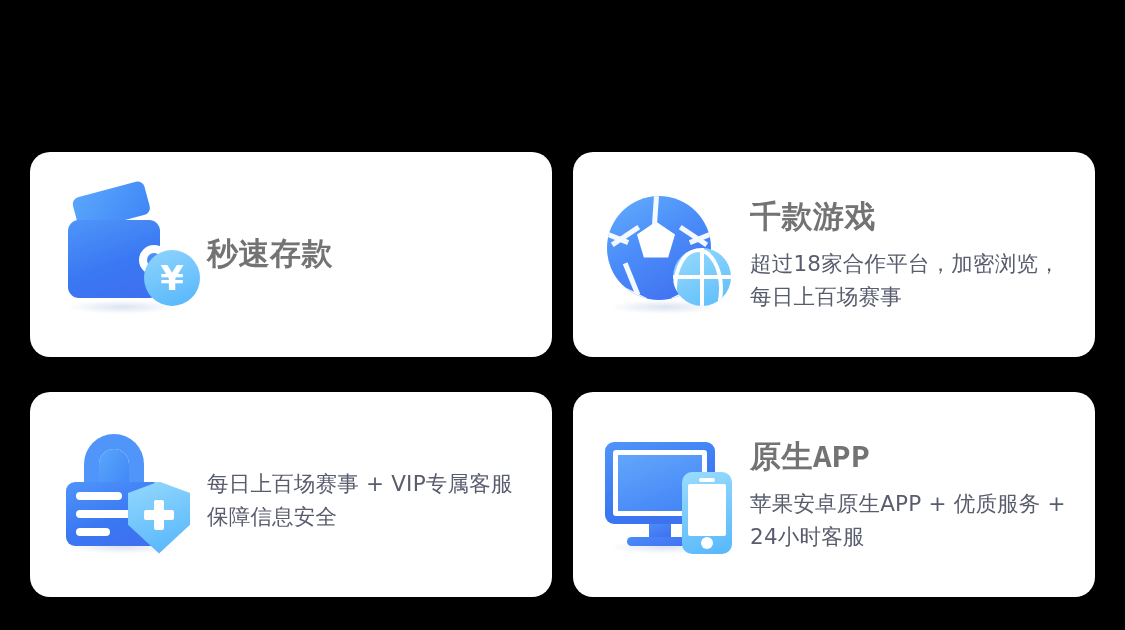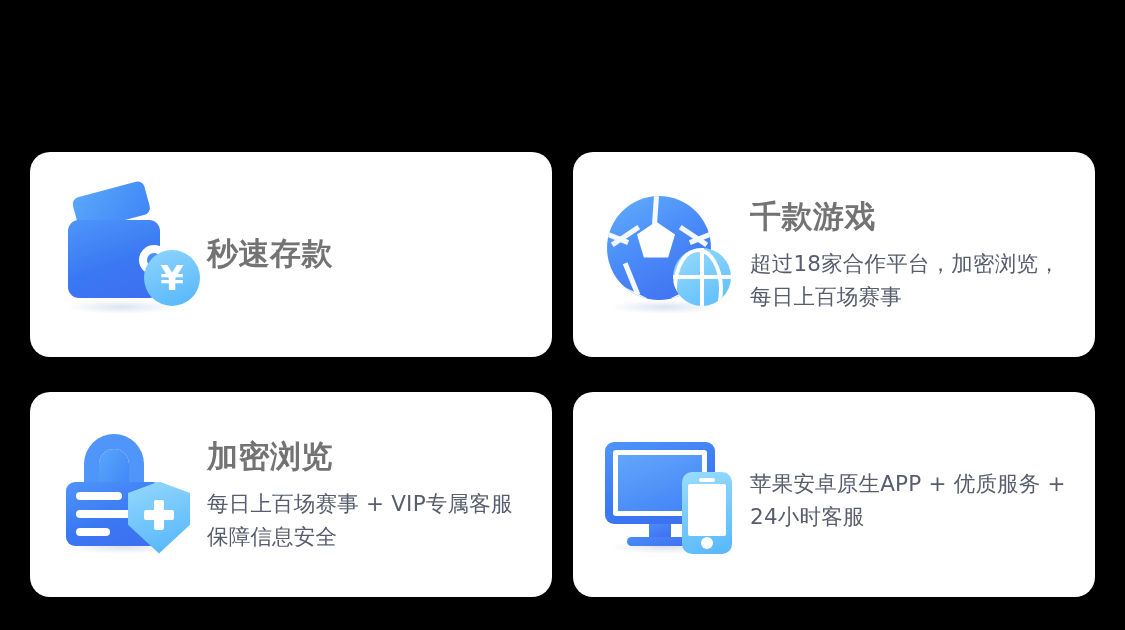--- a/index.html
+++ b/index.html
@@ -387,38 +387,38 @@
         <div class="lock-body">
           <div class="lock-slot ls1"></div>
           <div class="lock-slot ls2"></div>
           <div class="lock-slot ls3"></div>
         </div>
         <div class="shield">
           <div class="shield-plus"></div>
         </div>
       </div>
       <div class="card-text">
-        <div class="card-title">加密浏览</div>
         <div class="card-desc">每日上百场赛事 + VIP专属客服保障信息安全</div>
       </div>
     </div>
 
     <div class="card">
       <div class="card-icon">
         <div class="icon-shadow"></div>
         <div class="monitor">
           <div class="monitor-screen"></div>
         </div>
         <div class="monitor-neck"></div>
         <div class="monitor-base"></div>
         <div class="phone">
           <div class="phone-speaker"></div>
           <div class="phone-screen"></div>
           <div class="phone-home"></div>
         </div>
       </div>
       <div class="card-text">
+        <div class="card-title">原生APP</div>
         <div class="card-desc">苹果安卓原生APP + 优质服务 + 24小时客服</div>
       </div>
     </div>
 
   </div>
 </div>
 
 </body></html>

